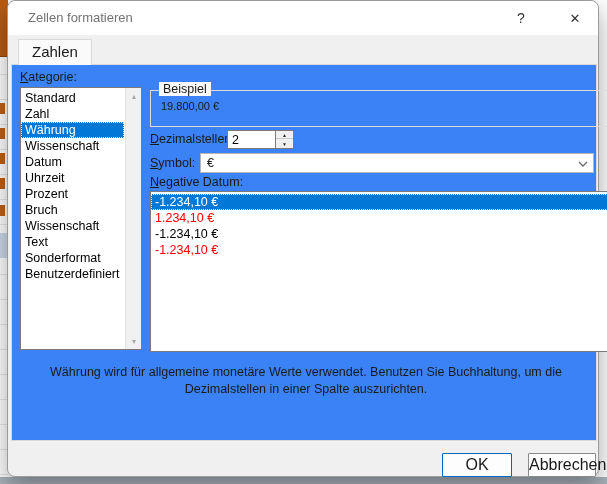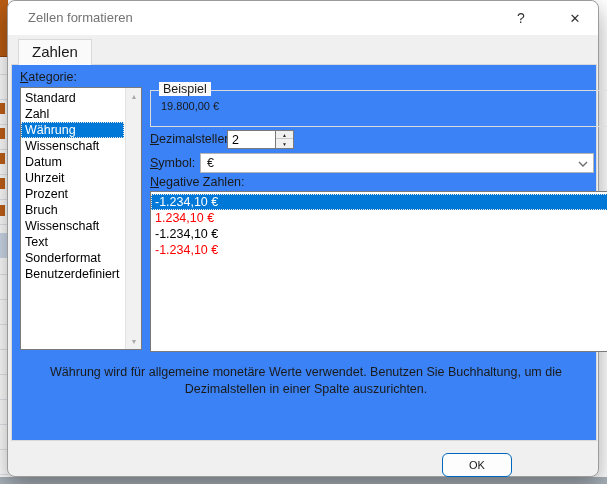--- a/index.html
+++ b/index.html
@@ -75,22 +75,22 @@
   .combo .value { position:absolute; left:6px; top:2px; font-size:12.5px; color:#1a1a1a; }
   .combo .chev { position:absolute; right:4px; top:4px; width:12px; height:12px; }
 
   .negative-list { left:138px; top:126px; width:486px; height:161px; padding-top:2px; }
   .category-list { left:8px; top:22px; width:122px; height:263px; padding-top:2px; }
 
   .description { position:absolute; left:8px; top:299px; width:572px; font-size:12.5px;
     line-height:17px; color:#1a1a1a;text-align:center; }
 
   
-  .btn { position:absolute; top:452px; height:24px; font-size:11px; color:#1a1a1a;
-    background:#fdfdfd; border-radius:6px; text-align:center;
+  .btn { position:absolute; top:452px; height:24px; font-size:16px; color:#1a1a1a;
+    background:#fdfdfd; border-radius:1px; text-align:center;
     font-family:"Liberation Sans",sans-serif; }
   .btn.ok { left:434px; width:70px; border:1px solid #0067c0; }
   .btn.cancel { left:520px; width:68px; border:1px solid #8a8a8a; }
 </style>
 </head>
 <body>
 
 <div class="bg-left">
   <div class="orange-top"></div>
   <div class="mark" style="top:103px"></div>
@@ -156,31 +156,32 @@
     </div>
 
     <div class="lbl" style="left:138px; top:91px;"><u>S</u><span>ymbol:</span></div>
     <div class="combo">
       <span class="value">€</span>
       <svg class="chev" viewBox="0 0 12 12">
           <polyline points="2,4 6,8 10,4" fill="none" stroke="#6b6b6b" stroke-width="1.3"></polyline>
         </svg>
     </div>
 
-    <div class="lbl" style="left:138px; top:110px;"><u>N</u><span>egative Zahlen:</span></div>
+    <div class="lbl" style="left:138px; top:110px;"><u>N</u><span>egative Datum:</span></div>
     <div class="listbox negative-list">
       <div style="padding-right:17px;">
         <div class="lb-item sel">-1.234,10 €</div>
         <div class="lb-item red">1.234,10 €</div>
         <div class="lb-item">-1.234,10 €</div>
         <div class="lb-item red">-1.234,10 €</div>
       </div>
       <div class="scrollbar">
         <div class="sb-btn up">▲</div>
         <div class="sb-btn down">▼</div>
       </div>
     </div>
 
     <div class="description">Währung wird für allgemeine monetäre Werte verwendet. Benutzen Sie Buchhaltung, um die Dezimalstellen in einer Spalte auszurichten.</div>
   </div>
 
   <button class="btn ok">OK</button>
+  <button class="btn cancel">Abbrechen</button>
 </div>
 
 </body></html>

